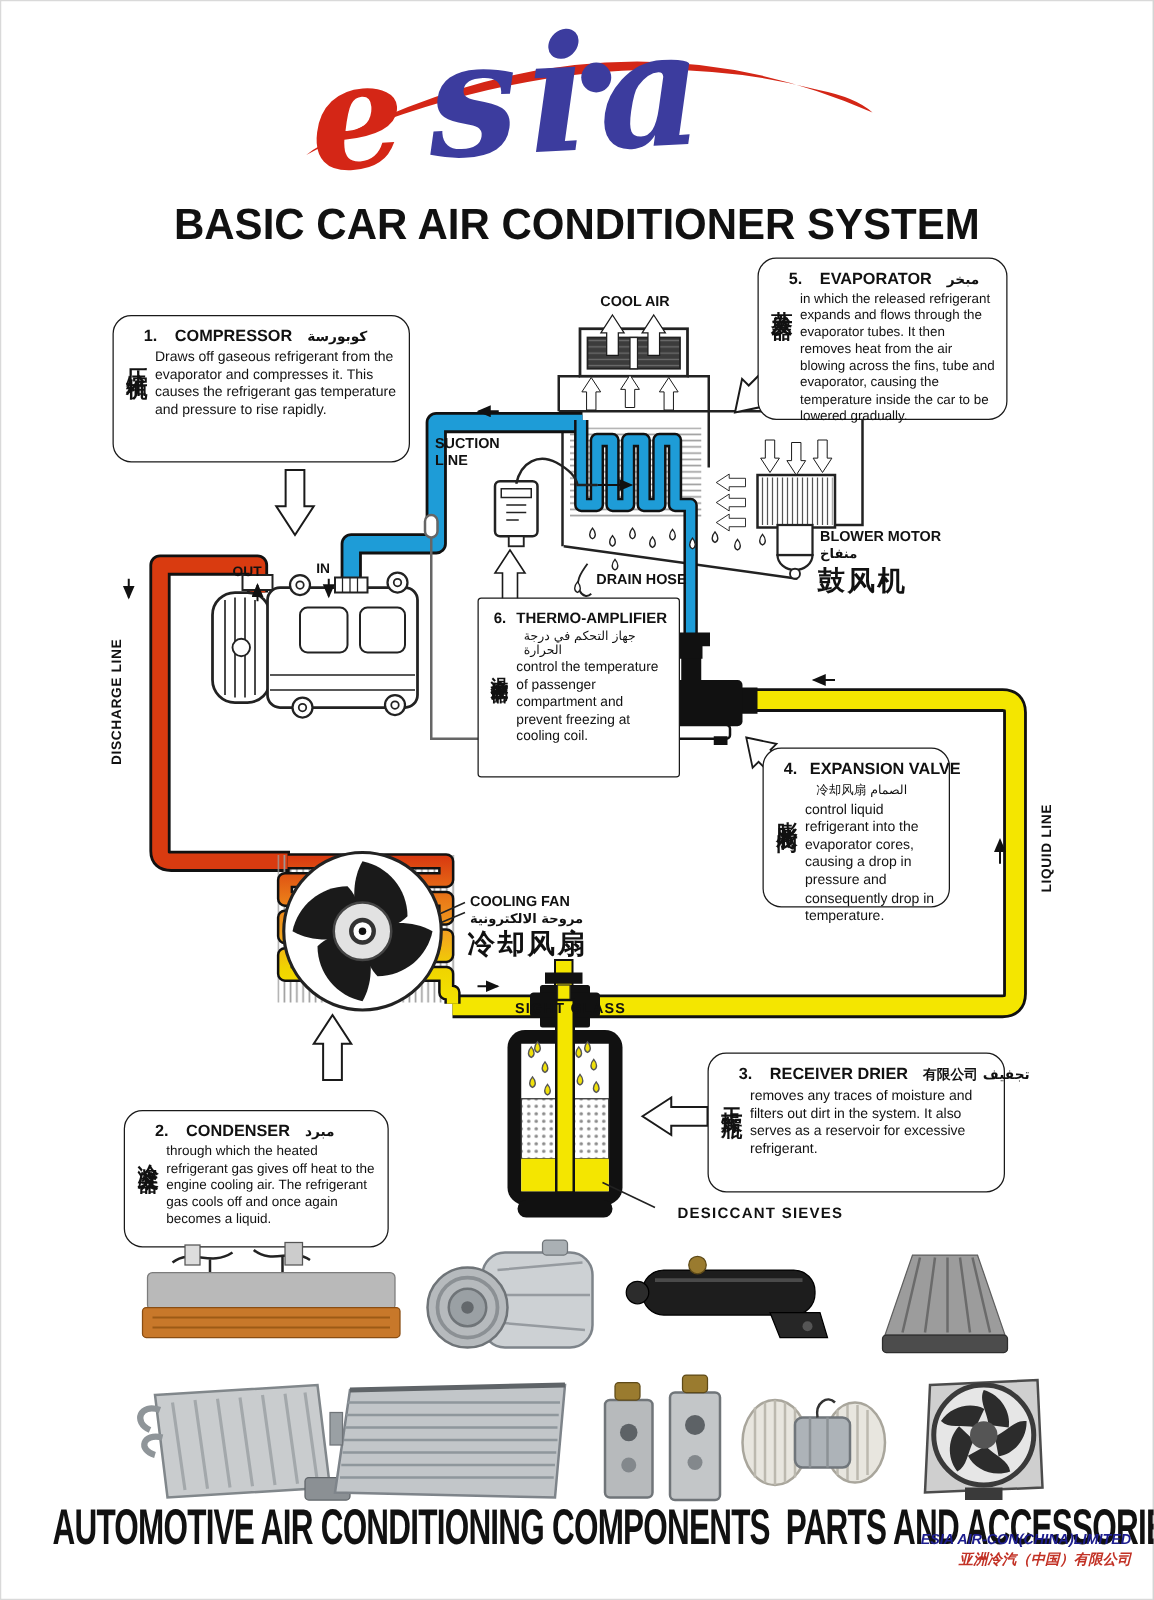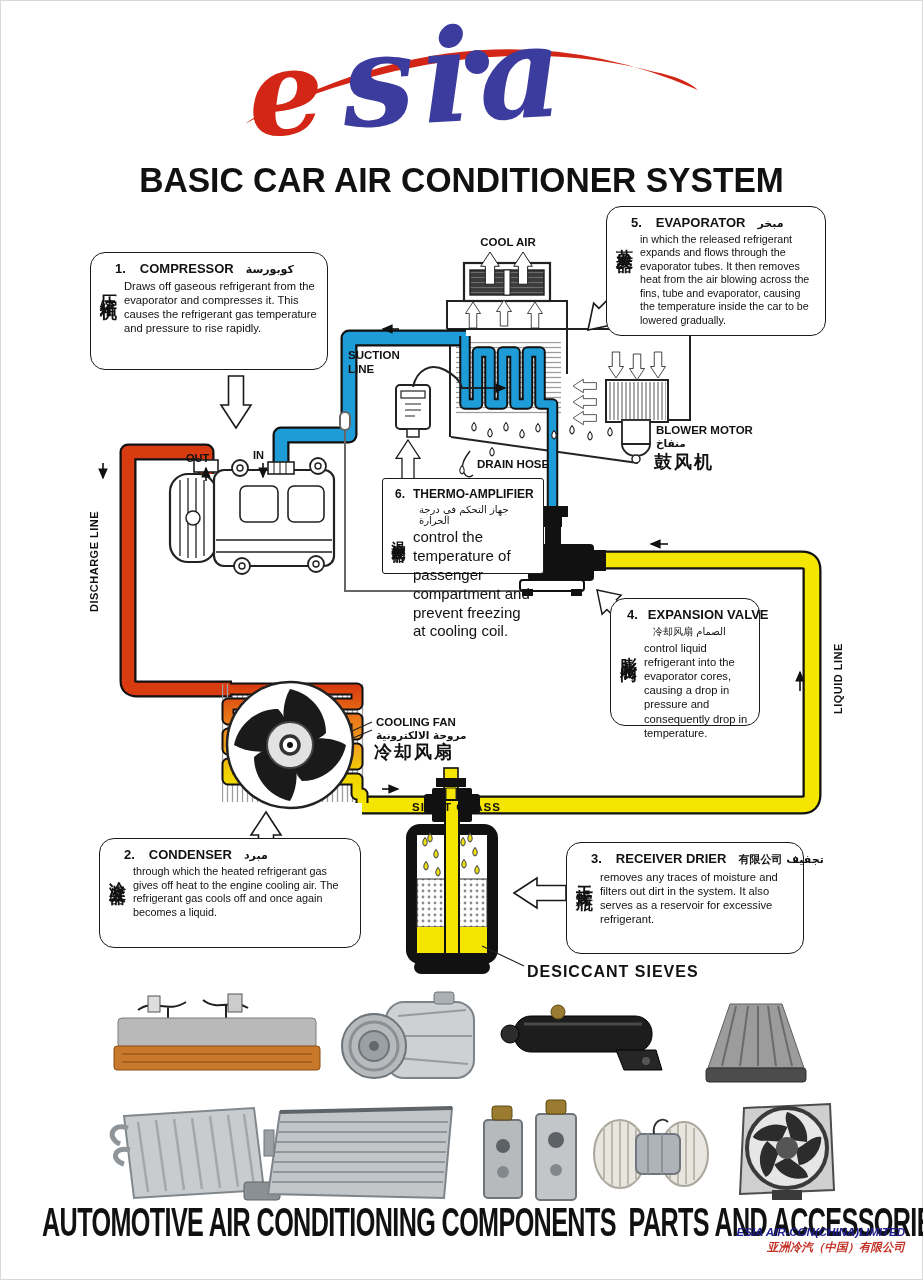--- a/index.html
+++ b/index.html
@@ -26,21 +26,21 @@
   .cbox .hd .num{margin-right:14px;}
   .cbox .hd .ar{font-family:"DejaVu Sans",sans-serif;font-size:11px;margin-left:12px;}
   .cbox .arline{font-family:"DejaVu Sans",sans-serif;font-size:10px;margin:0 0 2px 34px;}
   .cbox .row{display:flex;}
   .cbox .zh{writing-mode:vertical-rl;text-orientation:upright;font-size:17px;font-weight:bold;
         line-height:1;letter-spacing:4px;margin:2px 7px 0 1px;font-family:"DejaVu Sans",sans-serif;}
   .cbox .bd{font-size:11.2px;line-height:1.26;flex:1;}
   
   .lbl{position:absolute;font-size:11.5px;font-weight:bold;white-space:nowrap;}
   .lbl.ar{font-family:"DejaVu Sans",sans-serif;font-weight:bold;font-size:10.5px;}
-  .lbl.zh{font-family:Liberation Sans, sans-serif;font-size:18px;letter-spacing:2px;}
+  .lbl.zh{font-family:Liberation Sans, sans-serif;font-size:22px;letter-spacing:2px;}
   .vert{transform:rotate(-90deg);transform-origin:left top;font-size:11px;letter-spacing:.5px;}
   
   .foot-title{position:absolute;left:42px;top:1200px;font-size:40px;font-weight:bold;
         white-space:pre;transform:scaleX(.63);transform-origin:left top;letter-spacing:-1px;}
   .company-en{position:absolute;right:18px;top:1226px;font-size:11.5px;font-weight:bold;
         font-style:italic;color:#1d1d8f;text-align:right;}
   .company-zh{position:absolute;right:18px;top:1240px;font-size:11.5px;font-weight:bold;
         font-style:italic;color:#c23226;text-align:right;font-family:"DejaVu Sans",sans-serif;}
   .photo{position:absolute;}
 </style>
@@ -274,59 +274,59 @@
   <div class="lbl" style="left:477px;top:458px;">DRAIN HOSE</div>
   <div class="lbl" style="left:656px;top:424px;">BLOWER MOTOR</div>
   <div class="lbl ar" style="left:656px;top:437px;">منفاخ</div>
   <div class="lbl zh" style="left:654px;top:450px;">鼓风机</div>
   <div class="lbl vert" style="left:88px;top:612px;">DISCHARGE LINE</div>
   <div class="lbl vert" style="left:832px;top:714px;">LIQUID LINE</div>
   <div class="lbl" style="left:376px;top:716px;">COOLING FAN</div>
   <div class="lbl ar" style="left:376px;top:729px;">مروحة الالكترونية</div>
   <div class="lbl zh" style="left:374px;top:740px;">冷却风扇</div>
   <div class="lbl" style="left:412px;top:801px;letter-spacing:1px;">SIGHT GLASS</div>
-  <div class="lbl" style="left:527px;top:963px;font-size:16px;letter-spacing:1px;">DESICCANT SIEVES</div>
+  <div class="lbl" style="left:542px;top:963px;font-size:12px;letter-spacing:1px;">DESICCANT SIEVES</div>
   <div class="lbl" style="left:186px;top:452px;font-size:11px;">OUT</div>
   <div class="lbl" style="left:253px;top:449px;font-size:11px;">IN</div>
 
   <div class="cbox" style="left:90px;top:252px;width:238px;height:118px;">
     <div class="hd"><span class="num">1.</span><span>COMPRESSOR</span><span class="ar">كوبورسة</span></div>
     <div class="row">
         <div class="zh">压缩机</div>
     <div class="bd">Draws off gaseous refrigerant from the evaporator and compresses it. This causes the refrigerant gas temperature and pressure to rise rapidly.</div>
       </div>
   </div>
 
-  <div class="cbox" style="left:606px;top:206px;width:220px;height:130px;">
+  <div class="cbox" style="left:606px;top:206px;width:200px;height:130px;">
     <div class="hd"><span class="num">5.</span><span>EVAPORATOR</span><span class="ar">مبخر</span></div>
     <div class="row">
         <div class="zh">蒸发器</div>
     <div class="bd" style="font-size:10.7px;">in which the released refrigerant expands and flows through the evaporator tubes. It then removes heat from the air blowing across the fins, tube and evaporator, causing the temperature inside the car to be lowered gradually.</div>
       </div>
   </div>
 
-  <div class="cbox sq" style="left:382px;top:478px;width:162px;height:96px;">
+  <div class="cbox sq" style="left:382px;top:478px;width:162px;height:144px;">
     <div class="hd" style="margin-left:4px;font-size:12px;"><span class="num" style="margin-right:8px;">6.</span><span>THERMO-AMPLIFIER</span></div>
     <div class="arline" style="margin-left:28px;">جهاز التحكم في درجة الحرارة</div>
     <div class="row">
         <div class="zh" style="font-size:14px;letter-spacing:2px;">温度控制器</div>
-    <div class="bd" style="font-size:15px;">control the temperature of passenger compartment and prevent freezing at cooling coil.</div>
+    <div class="bd" style="font-size:11px;">control the temperature of passenger compartment and prevent freezing at cooling coil.</div>
       </div>
   </div>
 
   <div class="cbox" style="left:610px;top:598px;width:150px;height:128px;">
     <div class="hd" style="margin-left:8px;"><span class="num" style="margin-right:10px;">4.</span><span>EXPANSION VALVE</span></div>
     <div class="arline">冷却风扇 الصمام</div>
     <div class="row">
         <div class="zh">膨胀阀</div>
     <div class="bd">control liquid refrigerant into the evaporator cores, causing a drop in pressure and consequently drop in temperature.</div>
       </div>
   </div>
 
-  <div class="cbox" style="left:99px;top:838px;width:262px;height:110px;">
+  <div class="cbox" style="left:99px;top:888px;width:212px;height:110px;">
     <div class="hd"><span class="num">2.</span><span>CONDENSER</span><span class="ar">مبرد</span></div>
     <div class="row">
         <div class="zh">冷凝器</div>
     <div class="bd" style="font-size:10.8px;">through which the heated refrigerant gas gives off heat to the engine cooling air. The refrigerant gas cools off and once again becomes a liquid.</div>
       </div>
   </div>
 
   <div class="cbox" style="left:566px;top:842px;width:238px;height:112px;">
     <div class="hd"><span class="num">3.</span><span>RECEIVER DRIER</span><span class="ar">有限公司 تجفيف</span></div>
     <div class="row">

